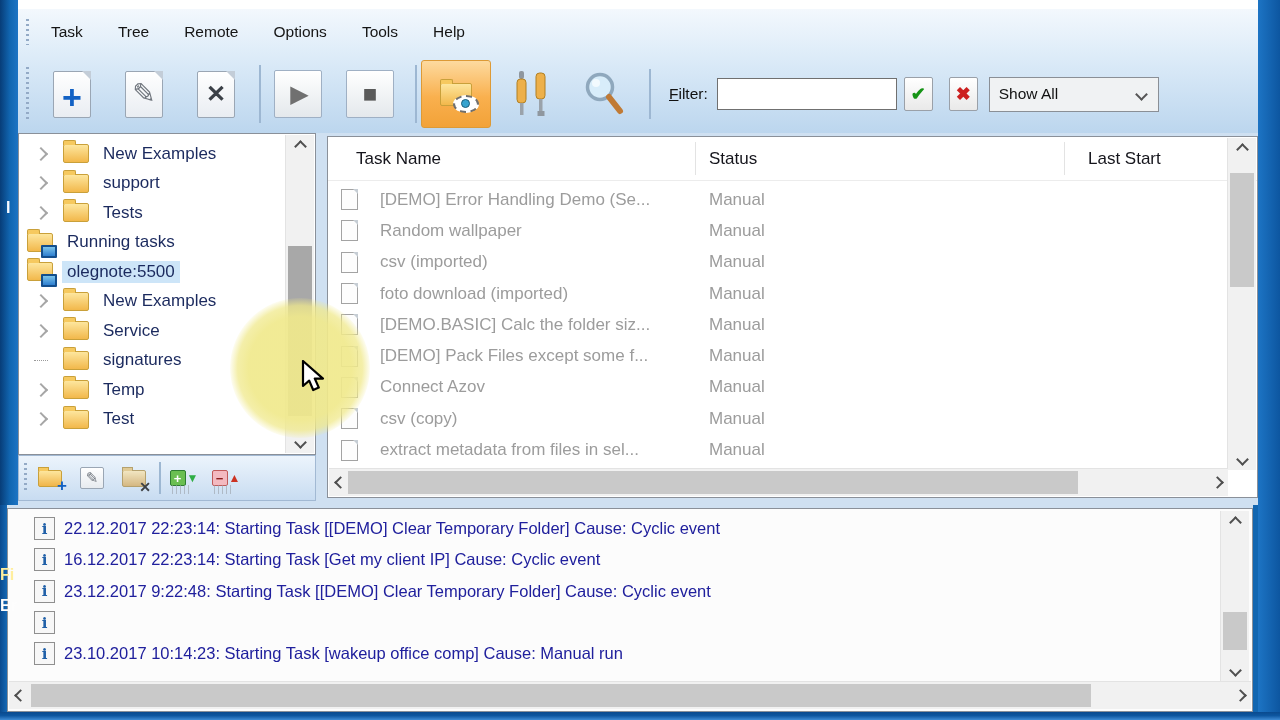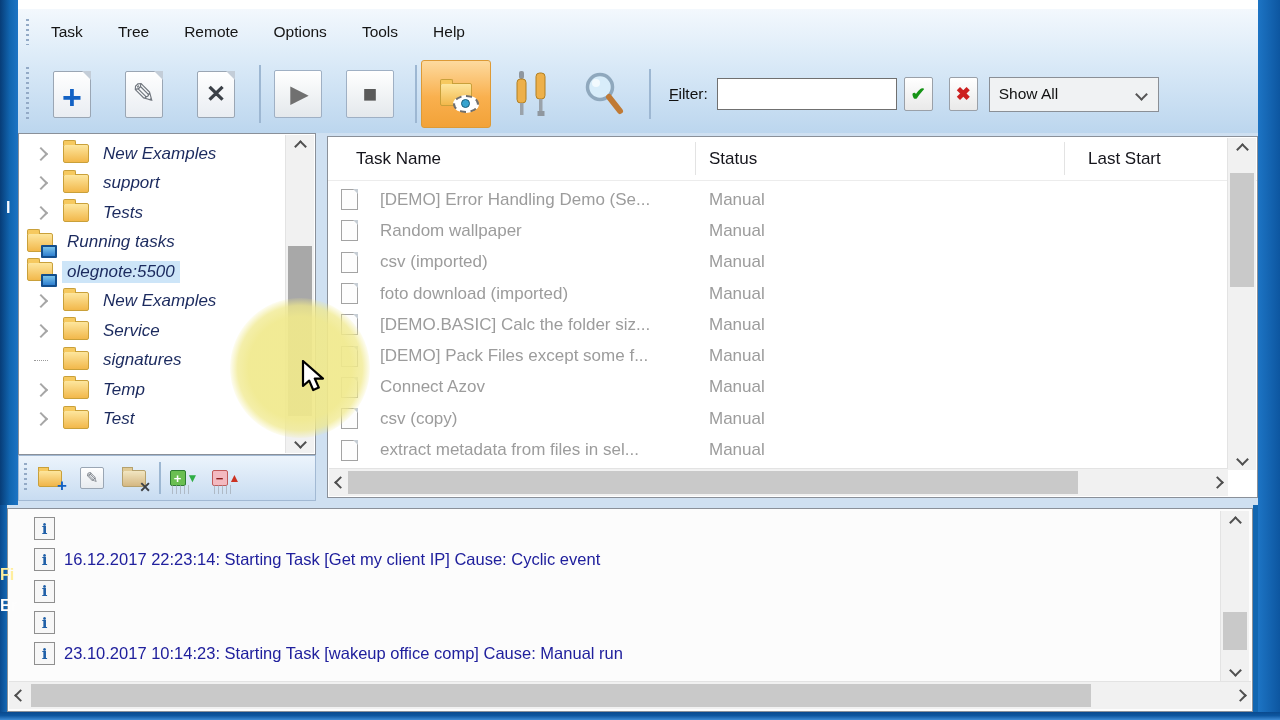--- a/index.html
+++ b/index.html
@@ -61,21 +61,21 @@
   .dropdown{margin-left:11px;width:168px;height:33px;background:#f0f2f3;border:1px solid #8a8f96;display:flex;align-items:center;position:relative;}
   .dropdown .val{font-size:15.5px;color:#111;margin-left:9px;}
   .dropdown .chv{position:absolute;right:12px;top:12px;border-color:#555;}
   
   .tree-panel{position:absolute;left:18px;top:133px;width:298px;height:322px;background:#fff;border:1px solid #8a9099;box-sizing:border-box;padding-top:5px;overflow:hidden;}
   .tree-row{display:flex;align-items:center;height:29.5px;}
   .tree-row.ind1{padding-left:14px;} .tree-row.ind0{padding-left:8px;}
   .tw{width:16px;display:flex;align-items:center;justify-content:center;flex:none;margin-right:14px;}
   .tree-chv{width:8px;height:8px;border-right:2px solid #a6a6a6;border-bottom:2px solid #a6a6a6;transform:rotate(-45deg);}
   .dotline{width:14px;border-top:1px dotted #9a9a9a;}
-  .tree-row .lbl{font-size:17px;color:#1b2a5e;margin-left:9px;padding:1px 5px;white-space:nowrap;font-style:italic;}
+  .tree-row .lbl{font-size:17px;color:#1b2a5e;margin-left:9px;padding:1px 5px;white-space:nowrap;}
   .tree-row.selected .lbl{background:#cde5f8;}
   .tree-row.ind0 .lbl{margin-left:9px;}
   
   .sb-v{position:absolute;background:#f1f1f1;border-left:1px solid #e3e3e3;}
   .sb-h{position:absolute;background:#f1f1f1;border-top:1px solid #e3e3e3;}
   .sb-btn{position:absolute;width:100%;height:22px;display:flex;align-items:center;justify-content:center;}
   .sb-btn.h{width:22px;height:100%;}
   .thumb{position:absolute;background:#c9c9c9;}
   .tree-sb{right:1px;top:1px;width:28px;height:318px;}
   .tree-sb .thumb{left:2px;width:24px;top:111px;height:170px;background:#a8a8a8;}
@@ -408,27 +408,29 @@
       <div class="sb-btn h" style="right:0;">
           <span class="chv right"></span>
         </div>
     </div>
   </div>
 
   <div class="log-panel">
     <div id="log-list">
         <div class="log-row">
           <span class="log-ico">i</span>
+          <span class="log-txt">22.12.2017 22:23:14: Starting Task [[DEMO] Clear Temporary Folder] Cause: Cyclic event</span>
         </div>
         <div class="log-row">
           <span class="log-ico">i</span>
           <span class="log-txt">16.12.2017 22:23:14: Starting Task [Get my client IP] Cause: Cyclic event</span>
         </div>
         <div class="log-row">
           <span class="log-ico">i</span>
+          <span class="log-txt">23.12.2017 9:22:48: Starting Task [[DEMO] Clear Temporary Folder] Cause: Cyclic event</span>
         </div>
         <div class="log-row">
           <span class="log-ico">i</span>
         </div>
         <div class="log-row">
           <span class="log-ico">i</span>
           <span class="log-txt">23.10.2017 10:14:23: Starting Task [wakeup office comp] Cause: Manual run</span>
         </div>
       </div>
     <div class="sb-v log-sb-v">

